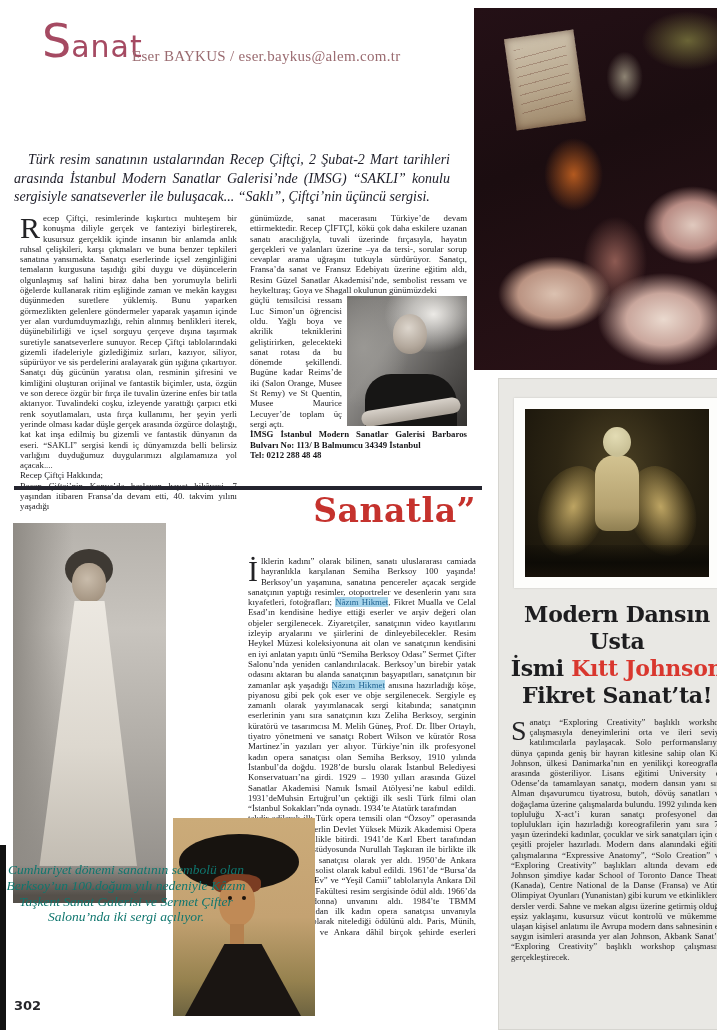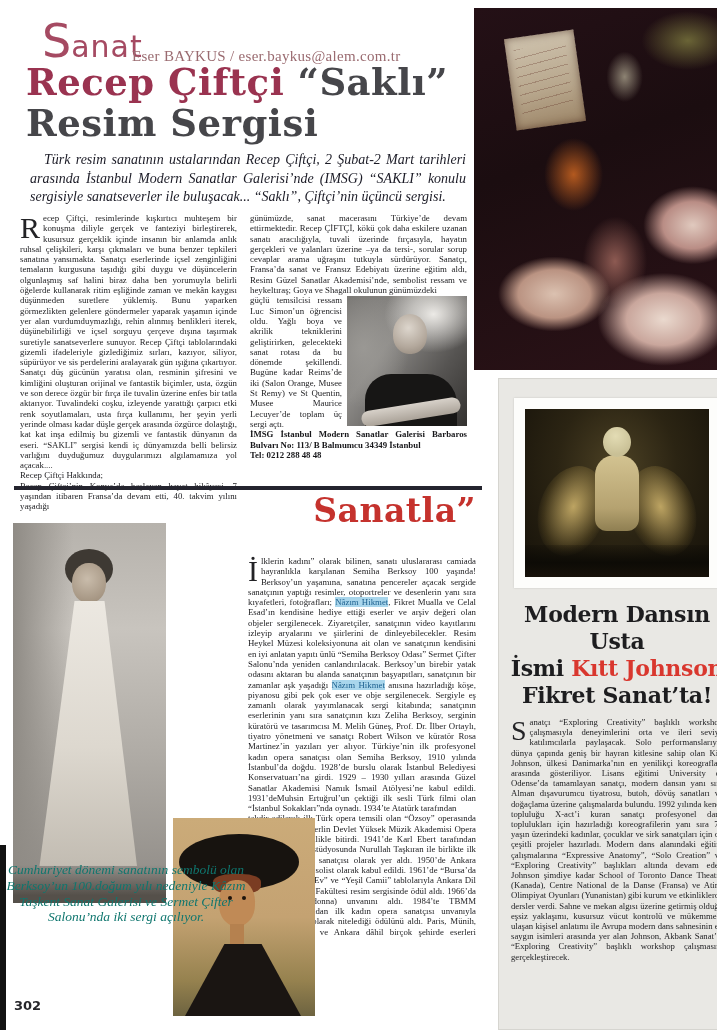--- a/index.html
+++ b/index.html
@@ -10,21 +10,21 @@
   .sanat{position:absolute;left:26px;top:18px;font-family:"DejaVu Sans",sans-serif;color:#a54a62;margin-left:16px;}
   .sanat .big{font-size:46px;line-height:46px;}
   .sanat .rest{font-size:30px;letter-spacing:1px;}
   .byline{position:absolute;left:132px;top:48px;font-size:15px;color:#9a6b70;letter-spacing:.3px;}
 
   .headline{position:absolute;left:26px;top:62px;font-family:"DejaVu Serif",serif;font-weight:bold;
             font-size:37px;line-height:41px;letter-spacing:.5px;}
   .headline .red{color:#9a3350;}
   .headline .gray{color:#46464a;}
 
-  .intro{position:absolute;left:30px;top:151px;width:436px;font-style:italic;font-size:14px;
+  .intro{position:absolute;left:14px;top:151px;width:436px;font-style:italic;font-size:14px;
          line-height:18.5px;text-align:justify;text-indent:14px;color:#1b1b26;font-weight:500;}
 
   
   .cols{position:absolute;left:20px;top:213px;width:447px;height:272px;display:flex;gap:13px;}
   .col{width:217px;font-size:8.8px;line-height:10.3px;text-align:justify;color:#232326;}
   .col p{margin:0;}
   .dropcap{float:left;font-family:"Liberation Serif",serif;font-size:30px;line-height:26px;
            padding:2px 3px 0 0;font-weight:normal;}
   .photo-man{float:right;width:120px;height:130px;margin:1px 0 2px 5px;position:relative;overflow:hidden;
      background:
@@ -128,24 +128,20 @@
   .panel-body .dropcap{font-size:28px;line-height:24px;}
 </style>
 </head>
 <body>
 
 <div class="page">
 
   <div class="sanat"><span class="big">S</span><span class="rest">anat</span></div>
   <div class="byline">Eser BAYKUS / eser.baykus@alem.com.tr</div>
 
-  <div class="headline">
-    <div><span class="red">Recep Çiftçi </span><span class="gray">“Saklı”</span></div>
-    <div class="gray">Resim Sergisi</div>
-  </div>
 
   <div class="intro">Türk resim sanatının ustalarından Recep Çiftçi, 2 Şubat-2 Mart tarihleri arasında İstanbul Modern Sanatlar Galerisi’nde (IMSG) “SAKLI” konulu sergisiyle sanatseverler ile buluşacak... “Saklı”, Çiftçi’nin üçüncü sergisi.</div>
 
   <div class="cols">
     <div class="col">
       <p><span class="dropcap">R</span><span>ecep Çiftçi, resimlerinde kışkırtıcı muhteşem bir konuşma diliyle gerçek ve fanteziyi birleştirerek, kusursuz gerçeklik içinde insanın bir anlamda anlık ruhsal çelişkileri, karşı çıkmaları ve buna benzer tepkileri sanatına yansımakta. Sanatçı eserlerinde içsel zenginliğini temaların kurgusuna taşıdığı gibi duygu ve düşüncelerin olgunlaşmış saf halini biraz daha ben yorumuyla belirli öğelerde kullanarak ritim eşliğinde zaman ve mekân kaygısı düşünmeden suretlere yüklemiş. Bunu yaparken görmezlikten gelenlere göndermeler yaparak yaşamın içinde yer alan vurdumduymazlığı, rehin alınmış benlikleri iterek, düşünebilirliği ve içsel sorguyu çerçeve dışına taşırmak suretiyle sanatseverlere sunuyor. Recep Çiftçi tablolarındaki gizemli ifadeleriyle gizlediğimiz sırları, kazıyor, siliyor, süpürüyor ve sis perdelerini aralayarak gün ışığına çıkartıyor. Sanatçı düş gücünün yaratısı olan, resminin şifresini ve kimliğini oluşturan orijinal ve fantastik biçimler, usta, özgün ve son derece özgür bir fırça ile tuvalin üzerine enfes bir tatla aktarıyor. Tuvalindeki coşku, izleyende yarattığı çarpıcı etki renk soyutlamaları, usta fırça kullanımı, her şeyin yerli yerinde olması kadar düşle gerçek arasında özgürce dolaştığı, kat kat inşa edilmiş bu gizemli ve fantastik dünyanın da eseri. “SAKLI” sergisi kendi iç dünyamızda belli belirsiz varlığını duyduğumuz duygularımızı algılamamıza yol açacak....</span></p>
       <p>Recep Çiftçi Hakkında;</p>
       <p>Recep Çiftçi’nin Konya’da başlayan hayat hikâyesi, 7 yaşından itibaren Fransa’da devam etti, 40. takvim yılını yaşadığı</p>
     </div>
     <div class="col">

